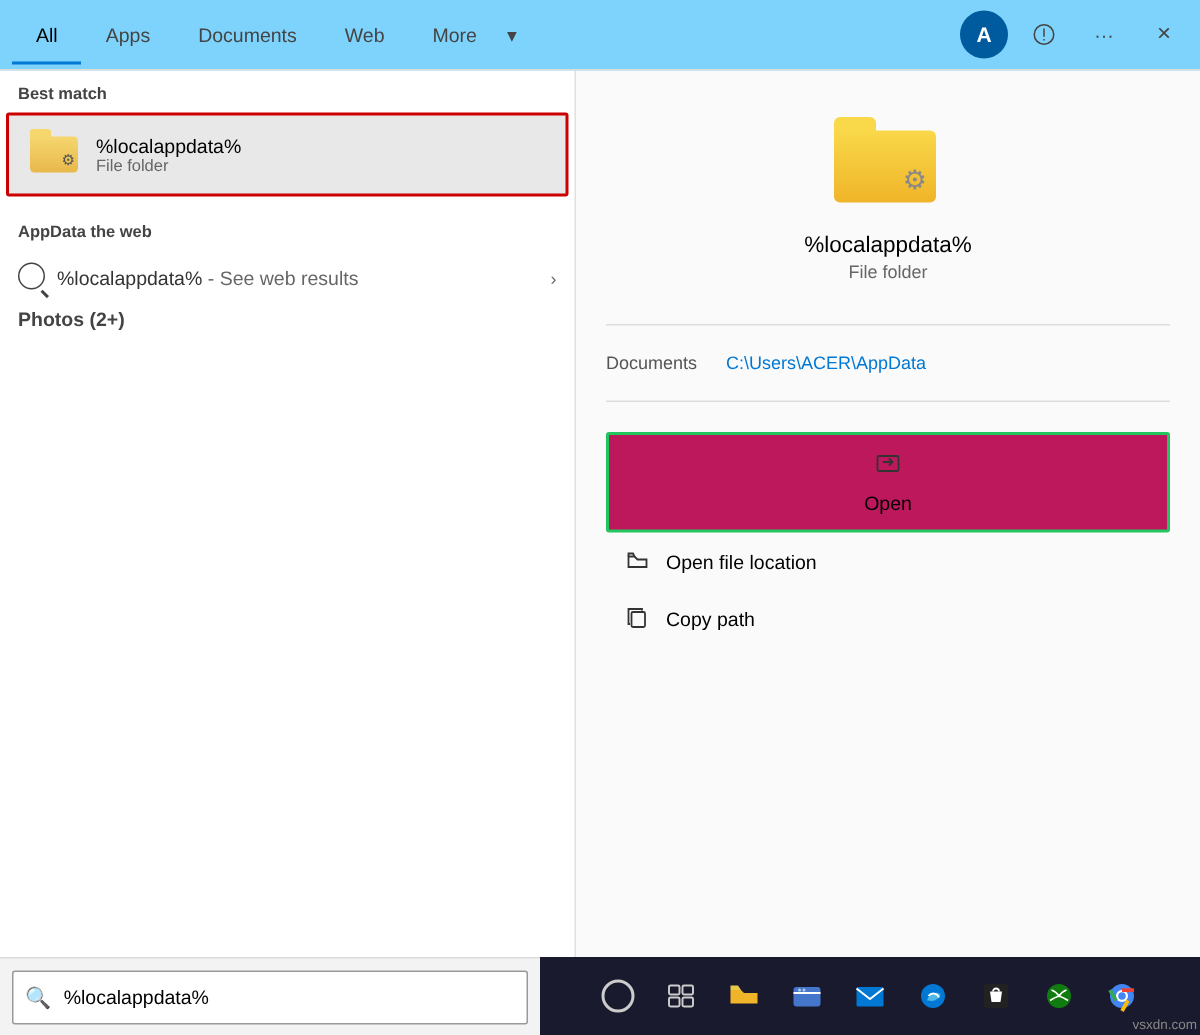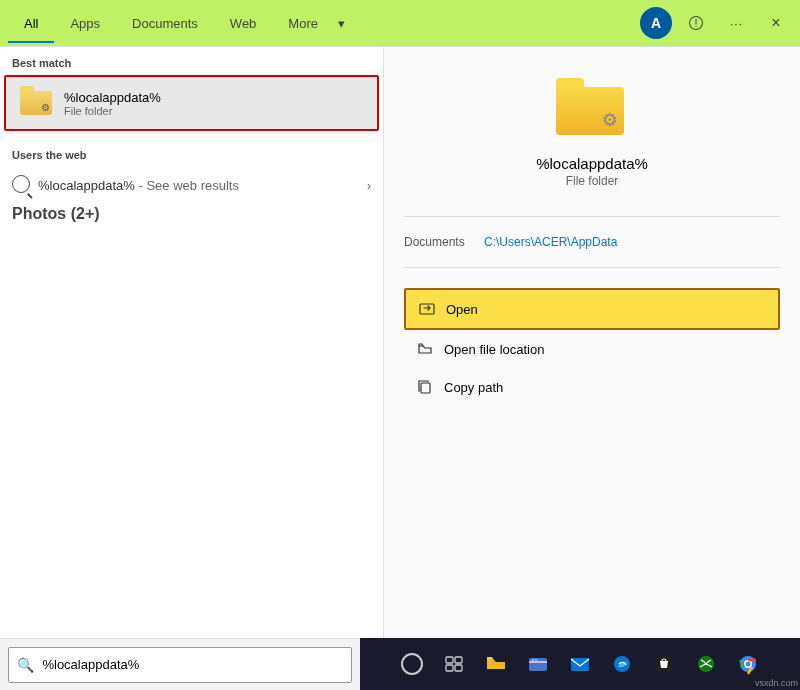--- a/index.html
+++ b/index.html
@@ -21,21 +21,21 @@
       height: 690px;
       background: #fff;
       display: flex;
       flex-direction: column;
     }
 
     
     .nav-tabs {
       display: flex;
       align-items: center;
-      background: #bef264;
+      background: #7dd3fc;
       border-bottom: 1px solid #ddd;
       padding: 0 8px;
       height: 47px;
       position: relative;
     }
 
     .nav-tab {
       padding: 12px 16px;
       font-size: 13px;
       cursor: pointer;
@@ -225,21 +225,21 @@
     }
 
     .web-arrow {
       margin-left: auto;
       color: #666;
       font-size: 12px;
     }
 
     .photos-section {
       padding: 4px 12px;
-      font-size: 16px;
+      font-size: 13px;
       font-weight: 600;
       color: #444;
     }
 
     
     .right-panel {
       flex: 1;
       background: #fafafa;
       display: flex;
       flex-direction: column;
@@ -333,22 +333,23 @@
       align-items: center;
       padding: 10px 12px;
       cursor: pointer;
       font-size: 13px;
       color: #000;
       border-radius: 2px;
       gap: 10px;
     }
 
     .detail-action-btn.highlighted {
-      background: #fde047;
-      border: 2px solid #a16207;
+      background: #be185d;
+      border: 2px solid #22c55e;
+      flex-direction: column;
     }
 
     .action-icon {
       width: 18px;
       height: 18px;
       display: flex;
       align-items: center;
       justify-content: center;
       flex-shrink: 0;
     }
@@ -472,21 +473,21 @@
               <span class="folder-gear">⚙</span>
             </div>
           </div>
         </div>
         <div class="item-info">
           <span class="item-name">%localappdata%</span>
           <span class="item-type">File folder</span>
         </div>
       </div>
 
-      <div class="section-label" style="margin-top:8px;">Users the web</div>
+      <div class="section-label" style="margin-top:8px;">AppData the web</div>
       <div class="web-search-item">
         <div class="search-icon-circle"></div>
         <span class="web-search-text">
           <span>%localappdata%</span>
           <span style="color:#666;">- See web results</span>
         </span>
         <span class="web-arrow">›</span>
       </div>
 
       <div class="photos-section">Photos (2+)</div>

